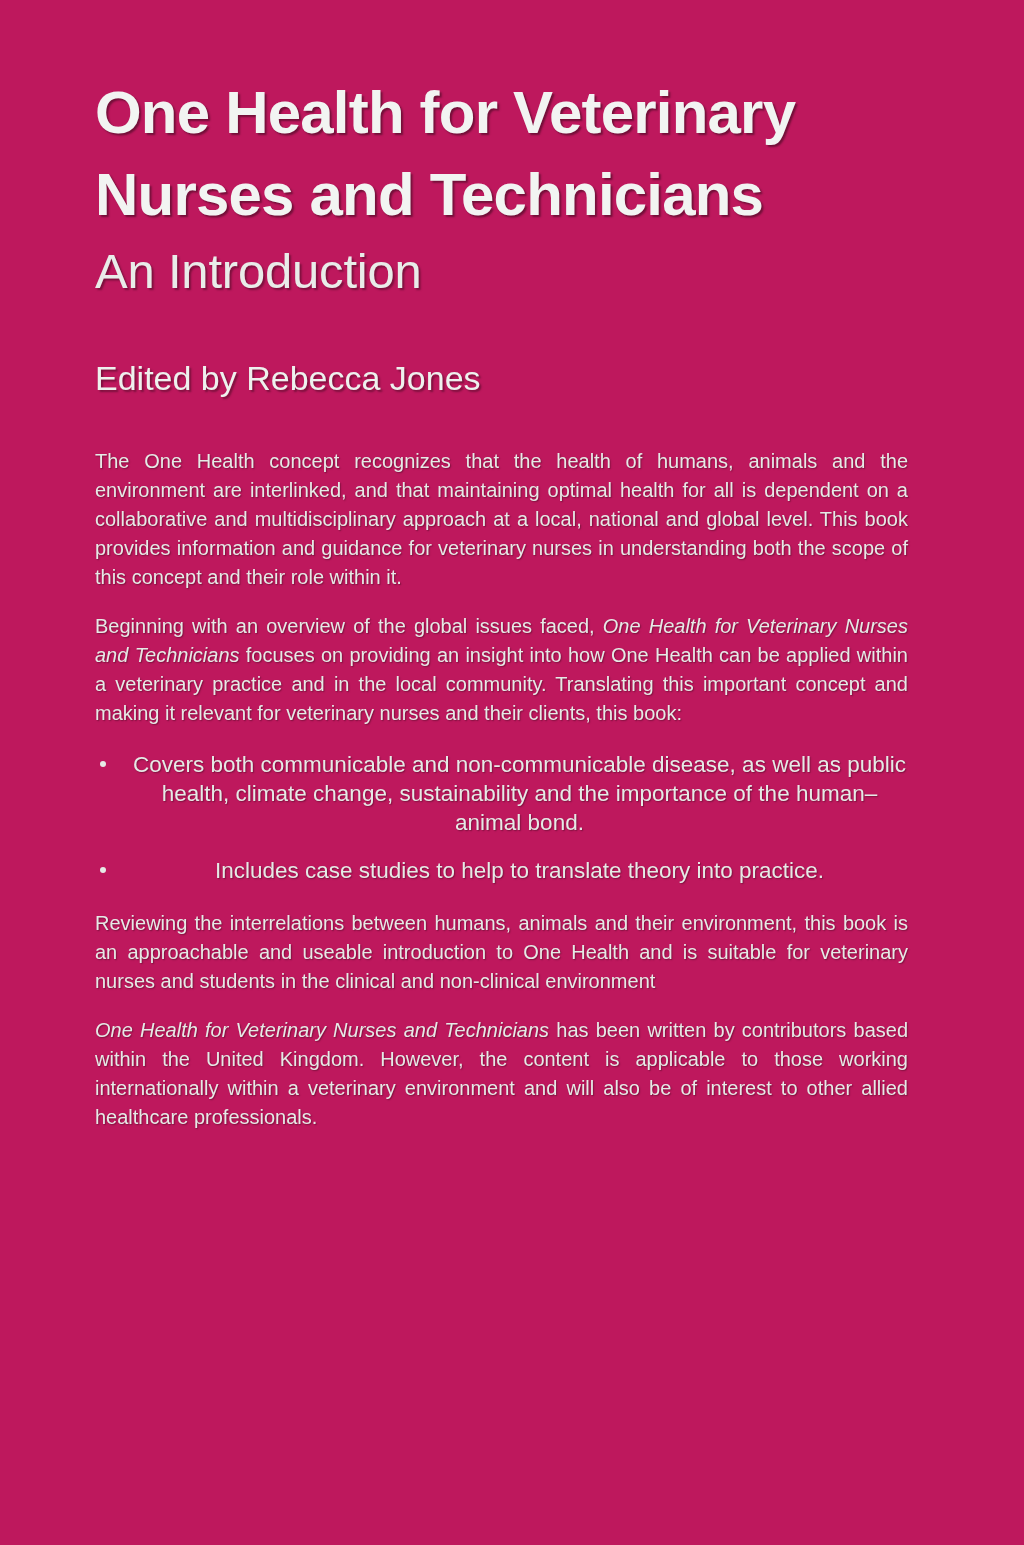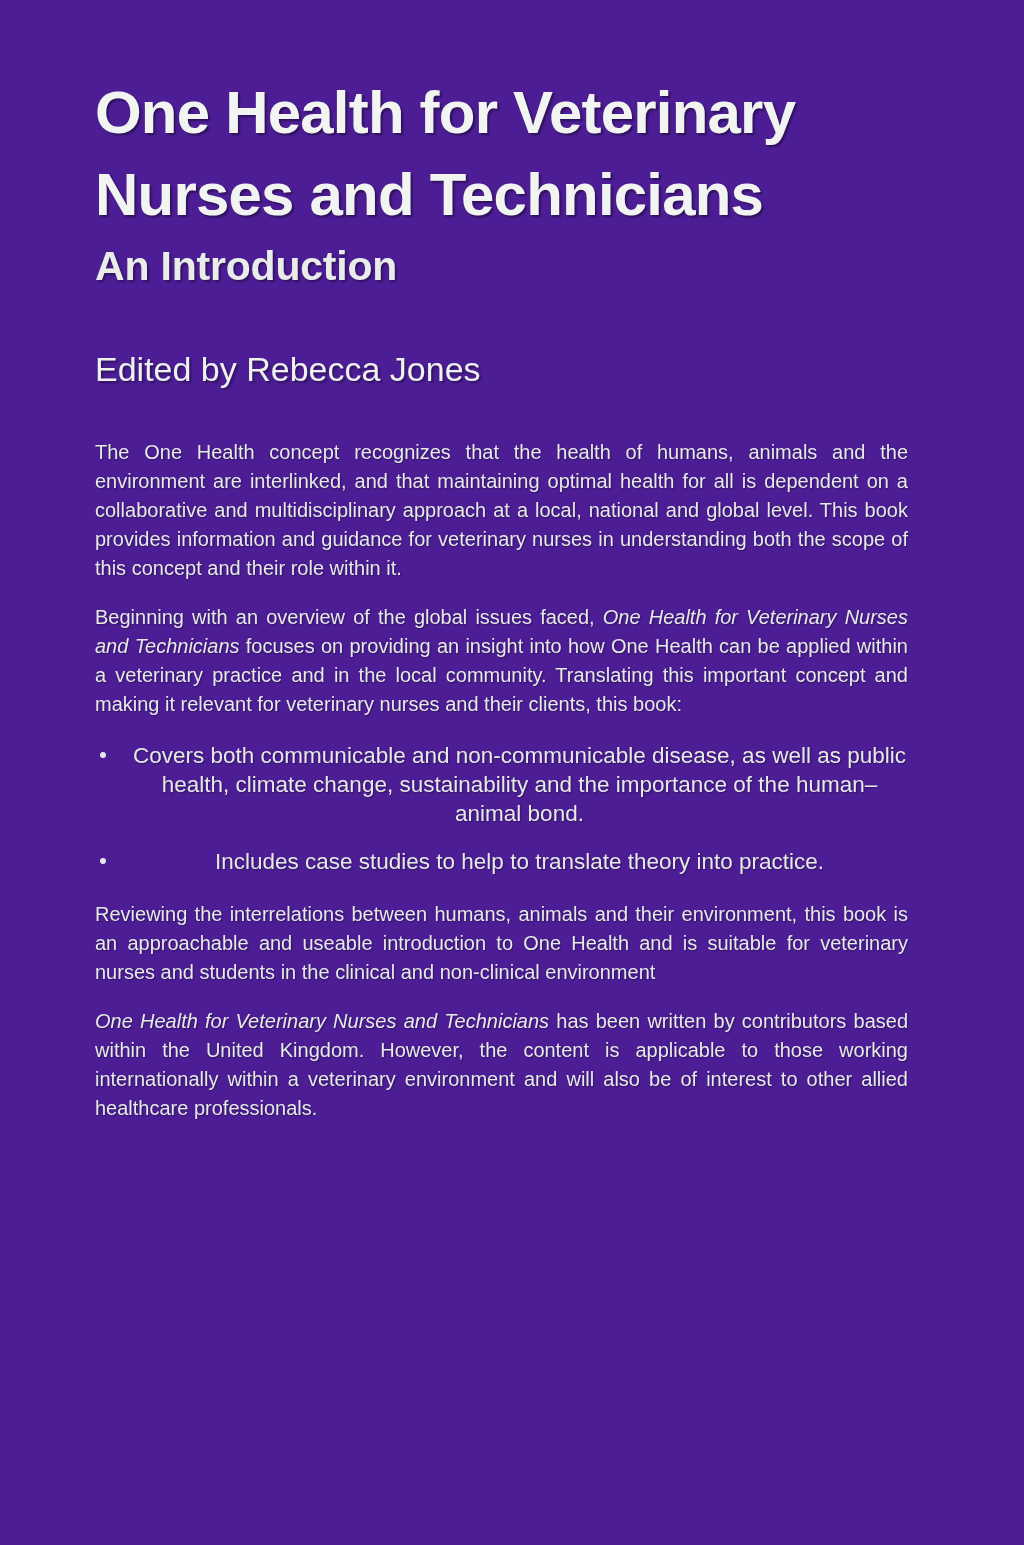--- a/index.html
+++ b/index.html
@@ -12,42 +12,42 @@
     background: #1f4034;
     font-family: "Liberation Sans", sans-serif;
     -webkit-font-smoothing: antialiased;
     overflow: hidden;
   }
 
   .cover {
     position: relative;
     width: 1024px;
     height: 1545px;
-    background: #4c1d95;
+    background: #be185d;
     box-sizing: border-box;
     padding: 72px 116px 0 95px;
   }
 
   
   .title-block {
     margin: 0 0 0 0;
   }
   .book-title {
     font-size: 60px;
     font-weight: bold;
     line-height: 1.37;
     color: #f2f4f2;
     letter-spacing: -0.8px;
     margin: 0;
     text-shadow: 2px 2px 2px rgba(0,0,0,0.40);
     max-width: 810px;
   }
   .book-subtitle {
-    font-size: 41px;
-    font-weight: bold;
+    font-size: 49px;
+    font-weight: normal;
     line-height: 1.2;
     color: #e9ece9;
     margin: 6px 0 0 0;
     letter-spacing: -0.2px;
     text-shadow: 2px 2px 2px rgba(0,0,0,0.35);
   }
 
   
   .editors {
     margin-top: 56px;

